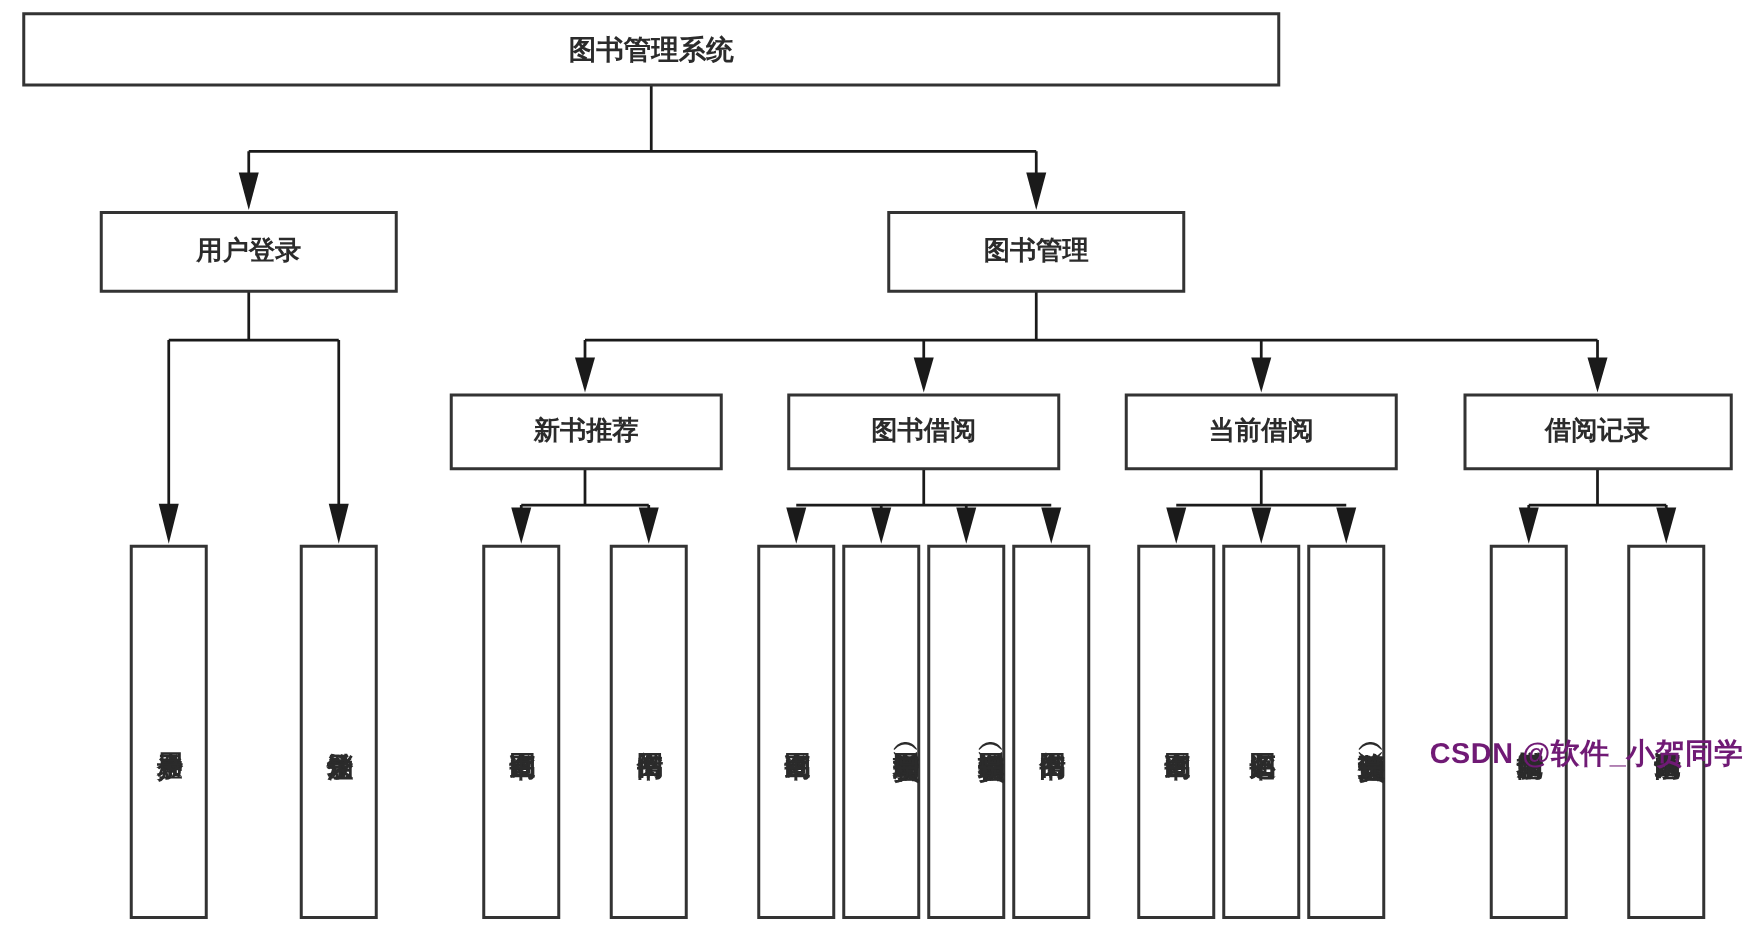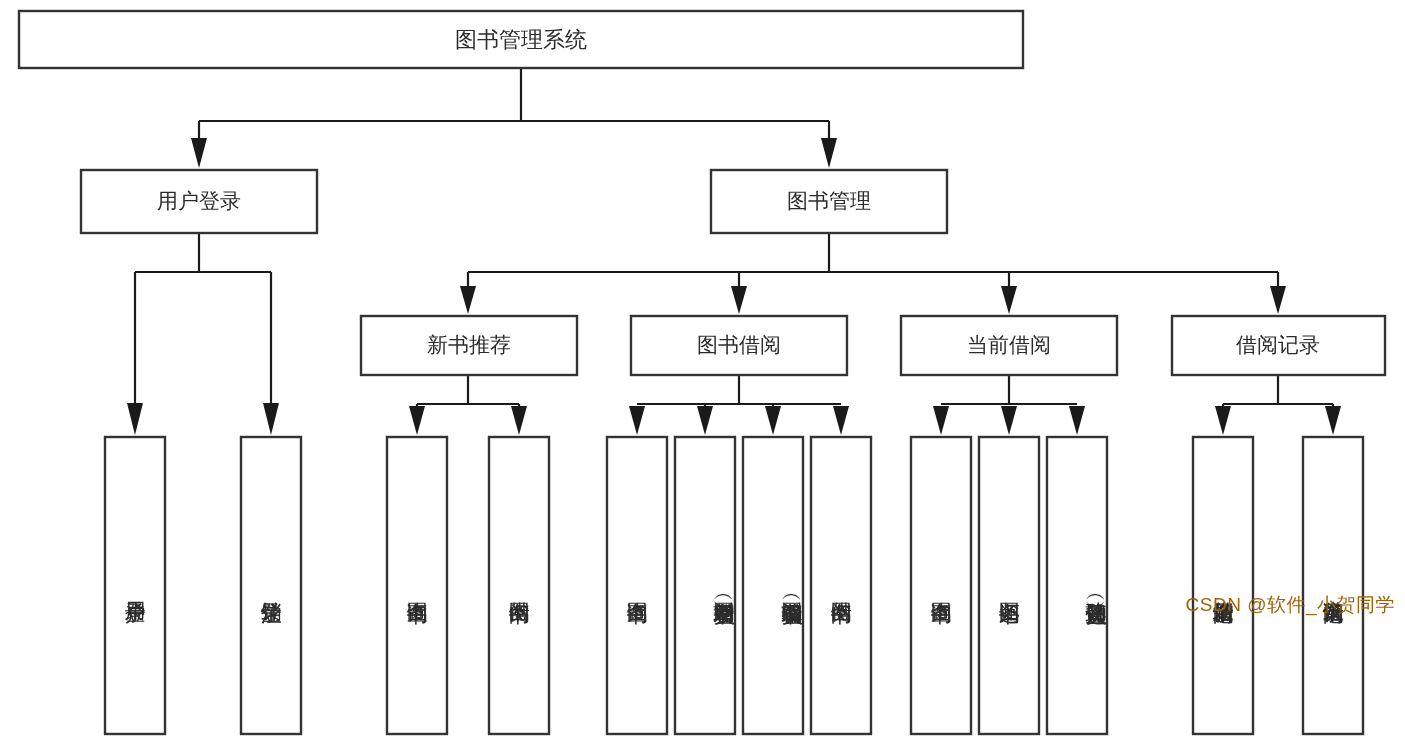--- a/index.html
+++ b/index.html
@@ -11,20 +11,21 @@
     width: 1405px;
     height: 747px;
     font-family: "Liberation Sans", "DejaVu Sans", sans-serif;
     overflow: hidden;
     position: relative;
   }
   #diagram-root {
     position: relative;
     width: 1405px;
     height: 624px;
+    font-weight: bold;
   }
   svg.diagram-canvas {
     position: absolute;
     left: 0;
     top: 0;
     width: 1405px;
     height: 747px;
     display: block;
   }
   .node-box {
@@ -72,22 +73,22 @@
   .leaf-label-wrap.align-top {
     align-items: flex-start;
     padding-top: 4px;
     box-sizing: border-box;
   }
   .watermark {
     position: absolute;
     right: 10px;
     bottom: 6px;
     font-family: "Liberation Sans", "DejaVu Sans", sans-serif;
-    font-size: 19px;
-    color: #a16207;
+    font-size: 23px;
+    color: #701a75;
     letter-spacing: 0.5px;
     white-space: nowrap;
     user-select: none;
   }
 </style>
 </head>
 <body>
 
 <div id="diagram-root">
 

